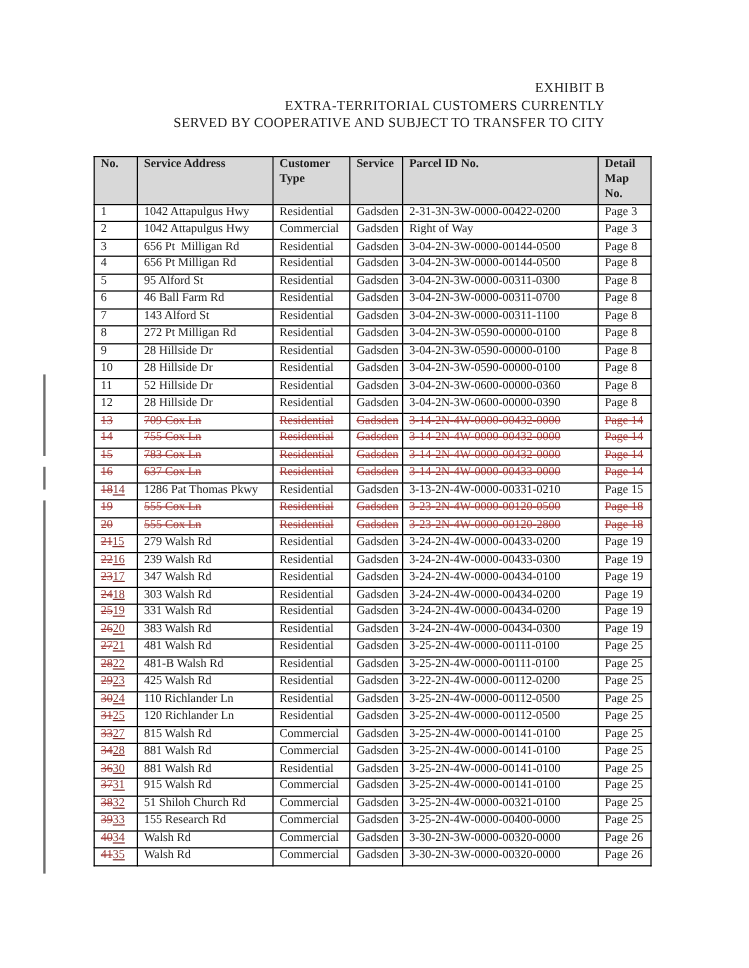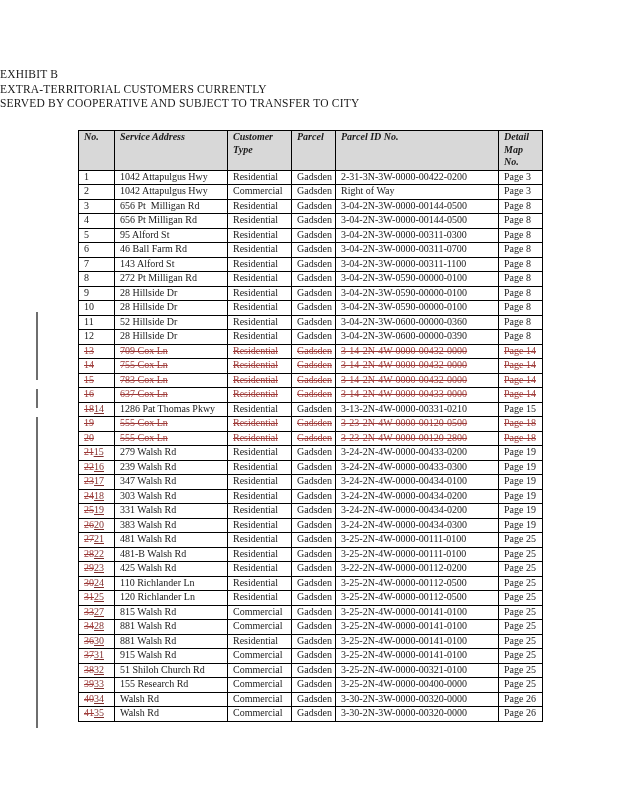--- a/index.html
+++ b/index.html
@@ -6,21 +6,21 @@
   body {
     width:624px; height:807px;
     background:#ffffff;
     position:relative;
     font-family:"Liberation Serif", serif;
     color:var(--text-color,#1a1a1a);
     overflow:hidden;
   }
   .title-block {
     position:absolute; top:67px; left:0; width:504px;
-    text-align:left; font-size:11.5px; line-height:14.5px;
+    text-align:right; font-size:11.5px; line-height:14.5px;
     letter-spacing:0.2px;
   }
   .change-bar {
     position:absolute; left:36px; width:2px;
     background:var(--bar-color,#6e6e6e);
   }
   table.customer-table {
     position:absolute; left:78px; top:130px; width:464px;
     border-collapse:collapse; table-layout:fixed;
     font-size:10px; line-height:12.5px;
@@ -28,21 +28,20 @@
   .customer-table th, .customer-table td {
     border:1px solid #000;
     padding:0px 2px 1px 5px;
     vertical-align:top; text-align:left;
     white-space:pre-wrap;
     overflow:hidden;
   }
   .customer-table th {
     background:var(--header-bg,#d8d8d8);
     font-weight:bold;
-    font-style:italic;
   }
   tr.deleted td {
     color:var(--del-color,#9e3a38);
     text-decoration:line-through;
   }
   .old-no {
     color:var(--del-color,#9e3a38);
     text-decoration:line-through;
   }
   .new-no {
@@ -70,21 +69,21 @@
       <col style="width:64px">
     <col style="width:44px">
       <col style="width:163px">
       <col style="width:44px">
   </colgroup>
   <thead>
     <tr>
       <th>No.</th>
       <th>Service Address</th>
       <th>Customer Type</th>
-      <th>Parcel</th>
+      <th>Service</th>
       <th>Parcel ID No.</th>
       <th>Detail Map No.</th>
     </tr>
   </thead>
   <tbody>
       <tr>
         <td>1</td>
         <td>1042 Attapulgus Hwy</td>
         <td>Residential</td>
         <td>Gadsden</td>

